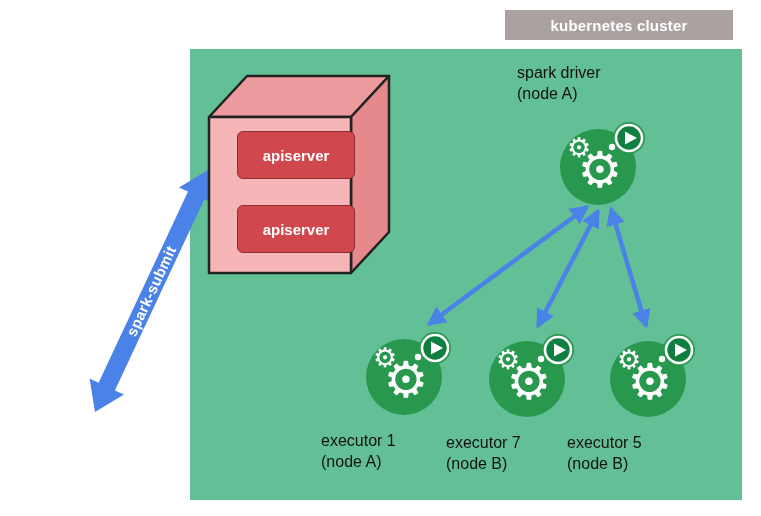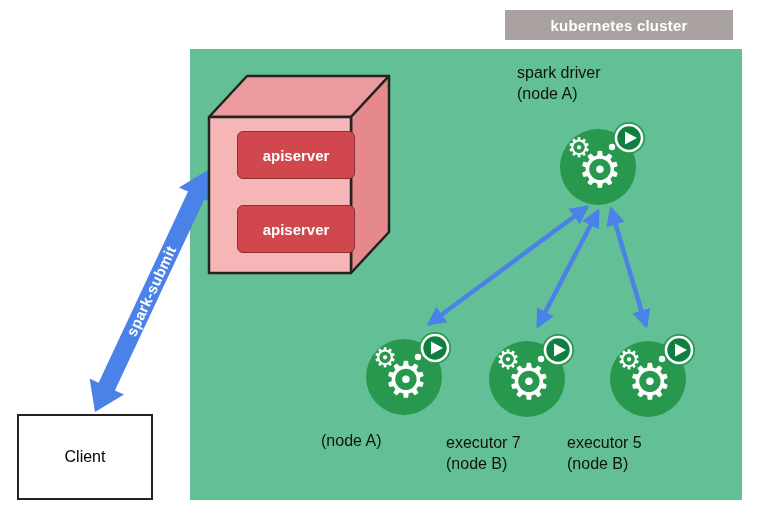--- a/index.html
+++ b/index.html
@@ -115,32 +115,30 @@
     <circle cx="73" cy="21" r="13" fill="#0e7f3e" stroke="#fff" stroke-width="2.6"></circle>
     <polygon points="69,14.5 69,27.5 81,21" fill="#fff"></polygon>
   </svg>
 
   <div id="driver-label" class="abs node-label">
     <div>spark driver</div>
     <div>(node A)</div>
   </div>
 
   <div id="exec1-label" class="abs node-label">
+    <div>executor 1</div>
     <div>(node A)</div>
   </div>
 
   <div id="exec2-label" class="abs node-label">
     <div>executor 7</div>
     <div>(node B)</div>
   </div>
 
   <div id="exec3-label" class="abs node-label">
     <div>executor 5</div>
     <div>(node B)</div>
   </div>
 
   <div id="spark-submit-label" class="abs">spark-submit</div>
 
-  <div id="client-box" class="abs">
-    <span>Client</span>
-  </div>
 
 </div>
 
 </body></html>

